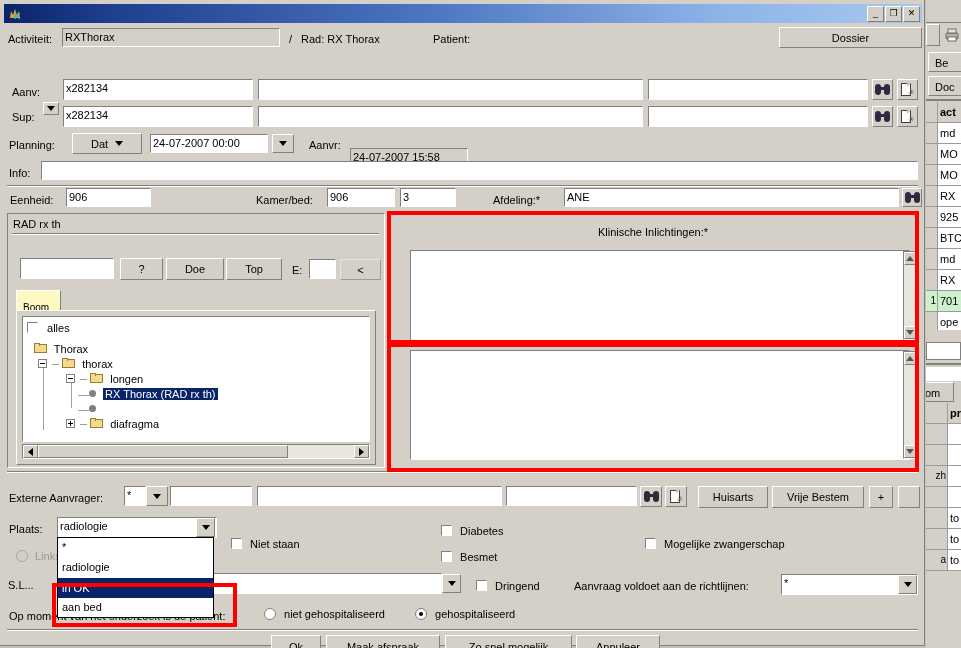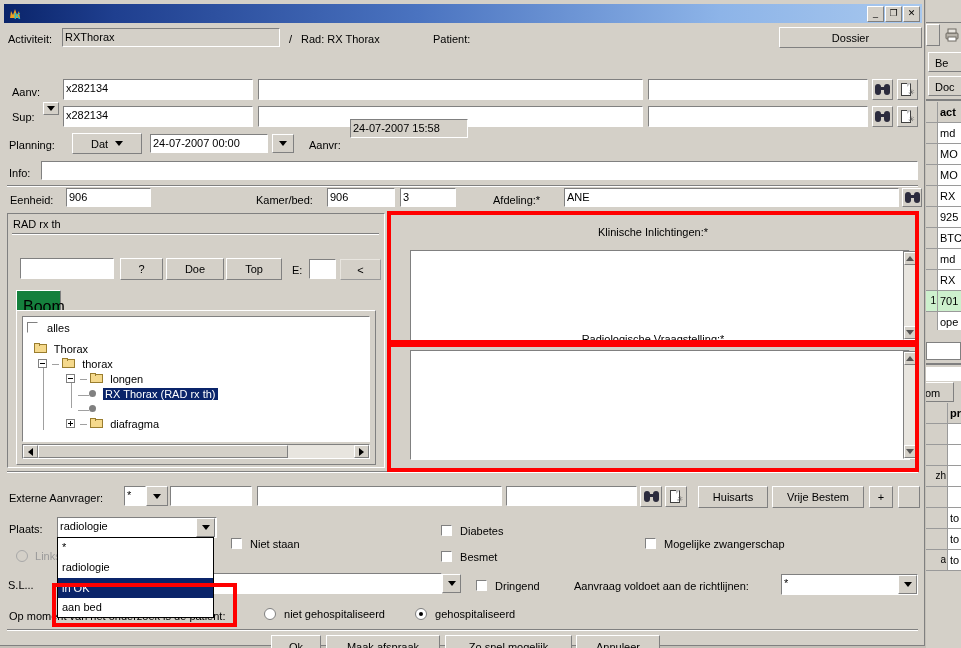--- a/index.html
+++ b/index.html
@@ -100,22 +100,22 @@
   .binoc{position:relative;width:15px;height:11px;}
   .binoc .lens{position:absolute;top:0;width:6px;height:11px;background:#2b2b3d;border-radius:3px;}
   .binoc .l1{left:0;} .binoc .l2{right:0;}
   .binoc .bridge{position:absolute;left:5px;top:3px;width:5px;height:3px;background:#2b2b3d;}
 
   .docicon{position:relative;width:13px;height:14px;}
   .docicon .pg{position:absolute;left:0;top:0;width:10px;height:13px;background:#fff;border:1px solid #404040;box-sizing:border-box;}
   .docicon .fold{position:absolute;left:6px;top:0;width:0;height:0;border-left:4px solid #c0c0c0;border-bottom:4px solid transparent;}
   .docicon .spark{position:absolute;right:0;bottom:0;font-size:8px;line-height:8px;color:#555;}
 
-  .tabhdr{background:#15803d;border:1px solid;border-color:#fff #808080 transparent #fff;
-          box-sizing:border-box;font-size:16px;display:flex;align-items:center;padding:16px 6px;}
+  .tabhdr{background:#fef9c3;border:1px solid;border-color:#fff #808080 transparent #fff;
+          box-sizing:border-box;font-size:10px;display:flex;align-items:center;padding:16px 6px;}
 </style>
 </head>
 <body>
 
 <div class="root">
 
   <div class="bgwin">
     <div class="abs" style="left:0;top:0;width:35px;height:22px;background:#d4d0c8;border-bottom:1px solid #808080;"></div>
     <div class="abs panel-raised" style="left:0;top:24px;width:14px;height:22px;"></div>
     <div class="abs" style="left:18px;top:27px;width:16px;height:16px;">
@@ -291,21 +291,21 @@
       <div class="abs lbl" style="left:5px;top:114px;">Planning:</div>
       <div class="abs btn" style="left:68px;top:108px;width:70px;height:21px;">
         <span>Dat</span>
         <i class="tri-d" style="margin-left:7px;"></i>
       </div>
       <div class="abs tf" style="left:146px;top:109px;width:118px;height:19px;">24-07-2007 00:00</div>
       <div class="abs arrowbtn" style="left:268px;top:109px;width:22px;height:19px;">
           <i class="tri-d"></i>
         </div>
       <div class="abs lbl" style="left:305px;top:114px;">Aanvr:</div>
-      <div class="abs tf gray" style="left:346px;top:94px;width:118px;height:19px;">24-07-2007 15:58</div>
+      <div class="abs tf gray" style="left:346px;top:123px;width:118px;height:19px;">24-07-2007 15:58</div>
 
       <div class="abs lbl" style="left:5px;top:142px;">Info:</div>
       <div class="abs tf" style="left:37px;top:136px;width:877px;height:19px;"></div>
 
       <div class="sep" style="left:3px;top:160px;width:911px;"></div>
 
       <div class="abs lbl" style="left:6px;top:169px;">Eenheid:</div>
       <div class="abs tf" style="left:62px;top:163px;width:85px;height:19px;">906</div>
       <div class="abs lbl" style="left:252px;top:169px;">Kamer/bed:</div>
       <div class="abs tf" style="left:323px;top:163px;width:68px;height:19px;">906</div>
@@ -402,21 +402,20 @@
       <div class="abs scrollbar-v panel-sunken" style="left:899px;top:226px;width:14px;height:89px;background:#e8e5df;">
         <div class="abs arrowbtn" style="left:0;top:0;width:12px;height:13px;">
             <i class="tri-u" style="border-bottom-color:#555;"></i>
           </div>
         <div class="abs arrowbtn" style="left:0;bottom:0;width:12px;height:13px;">
             <i class="tri-d" style="border-top-color:#555;"></i>
           </div>
       </div>
       <div class="redrect" style="left:383px;top:186px;width:532px;height:136px;"></div>
 
-      <div class="abs lbl" style="left:385px;top:308px;width:528px;text-align:center;">Radiologische Vraagstelling:*</div>
       <div class="abs" style="left:385px;top:320px;width:528px;height:122px;background:#d4d0c8;"></div>
       <div class="abs panel-sunken" style="left:406px;top:325px;width:500px;height:110px;background:#fff;"></div>
       <div class="abs scrollbar-v panel-sunken" style="left:899px;top:326px;width:14px;height:108px;background:#e8e5df;">
         <div class="abs arrowbtn" style="left:0;top:0;width:12px;height:13px;">
             <i class="tri-u" style="border-bottom-color:#555;"></i>
           </div>
         <div class="abs arrowbtn" style="left:0;bottom:0;width:12px;height:13px;">
             <i class="tri-d" style="border-top-color:#555;"></i>
           </div>
       </div>

